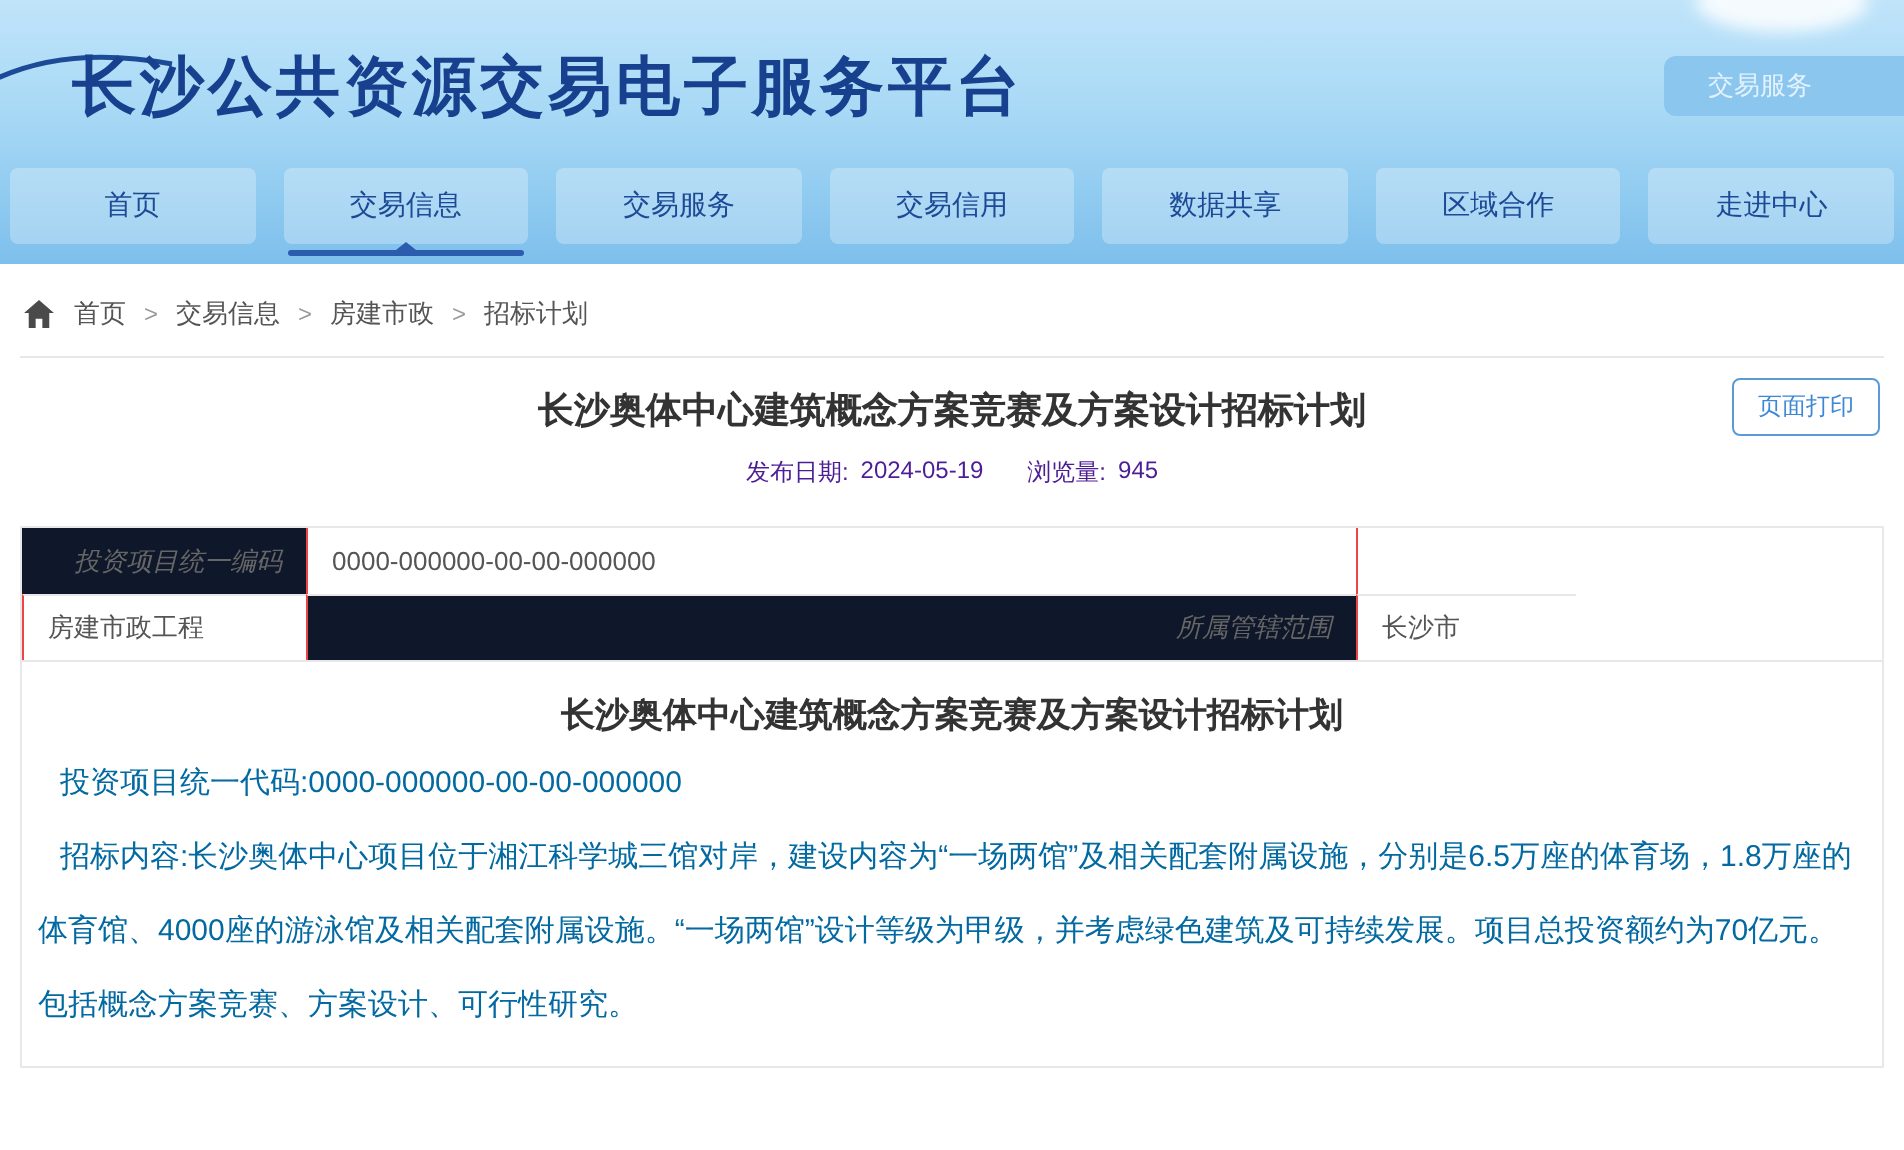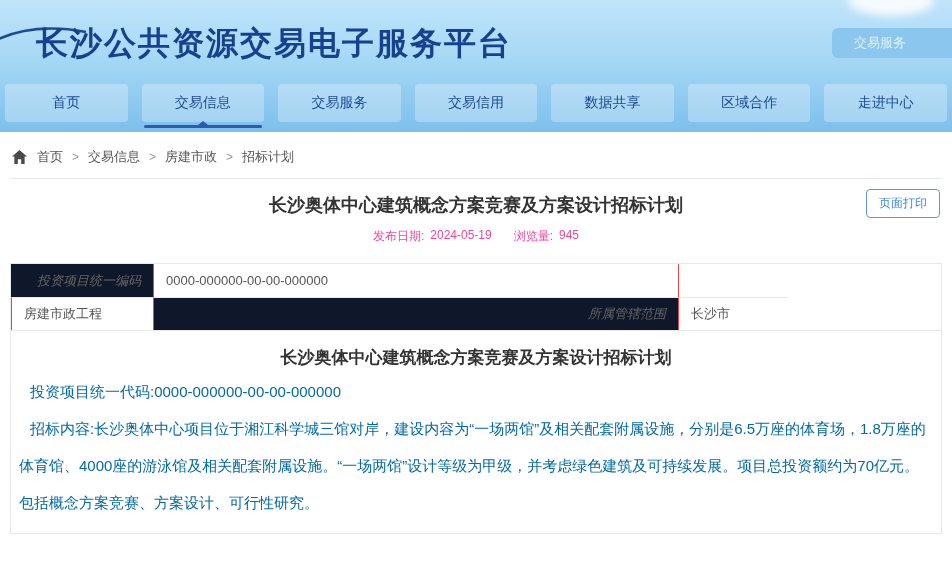--- a/index.html
+++ b/index.html
@@ -43,21 +43,21 @@
   .crumb { cursor:pointer; }
   .home-icon { display:inline-flex; margin-right:1px; }
   .bc-divider { border:none; border-top:1px solid #e7e7e7; }
 
   .title-block { position:relative; padding:14px 0 8px; }
   .page-title { text-align:center; font-size:18px; font-weight:bold; color:#333; }
   .print-button { position:absolute; right:2px; top:10px; background:#fff;
     border:1px solid #5b9bd5; color:#3d87d6; font-size:12px; padding:5px 12px;
     border-radius:4px; cursor:pointer; font-family:inherit;margin-left:30px; }
   .meta-line { display:flex; justify-content:center; gap:6px; margin-top:11px;
-    font-size:12px; color:#ec4899; padding-bottom:10px; }
+    font-size:12px; color:#4c1d95; padding-bottom:10px; }
   .meta-line .gap { width:10px; }
 
   .detail-box { border:1px solid #e8e8e8; }
   .info-grid { display:grid; grid-template-columns:142px 525px 110px 1fr; }
   .cell { height:33px; display:flex; align-items:center; font-size:13px; }
   .cell.label { background:#0f172a; color:#666; justify-content:flex-end; padding-right:12px;font-style:italic; }
   .cell.value { color:#555; padding-left:12px; }
   .cell.bl { border-left:1px solid #ef4444; }
   .cell.bt { border-top:1px solid #e8e8e8; }
   .cell.span2 { grid-column:span 2; }

